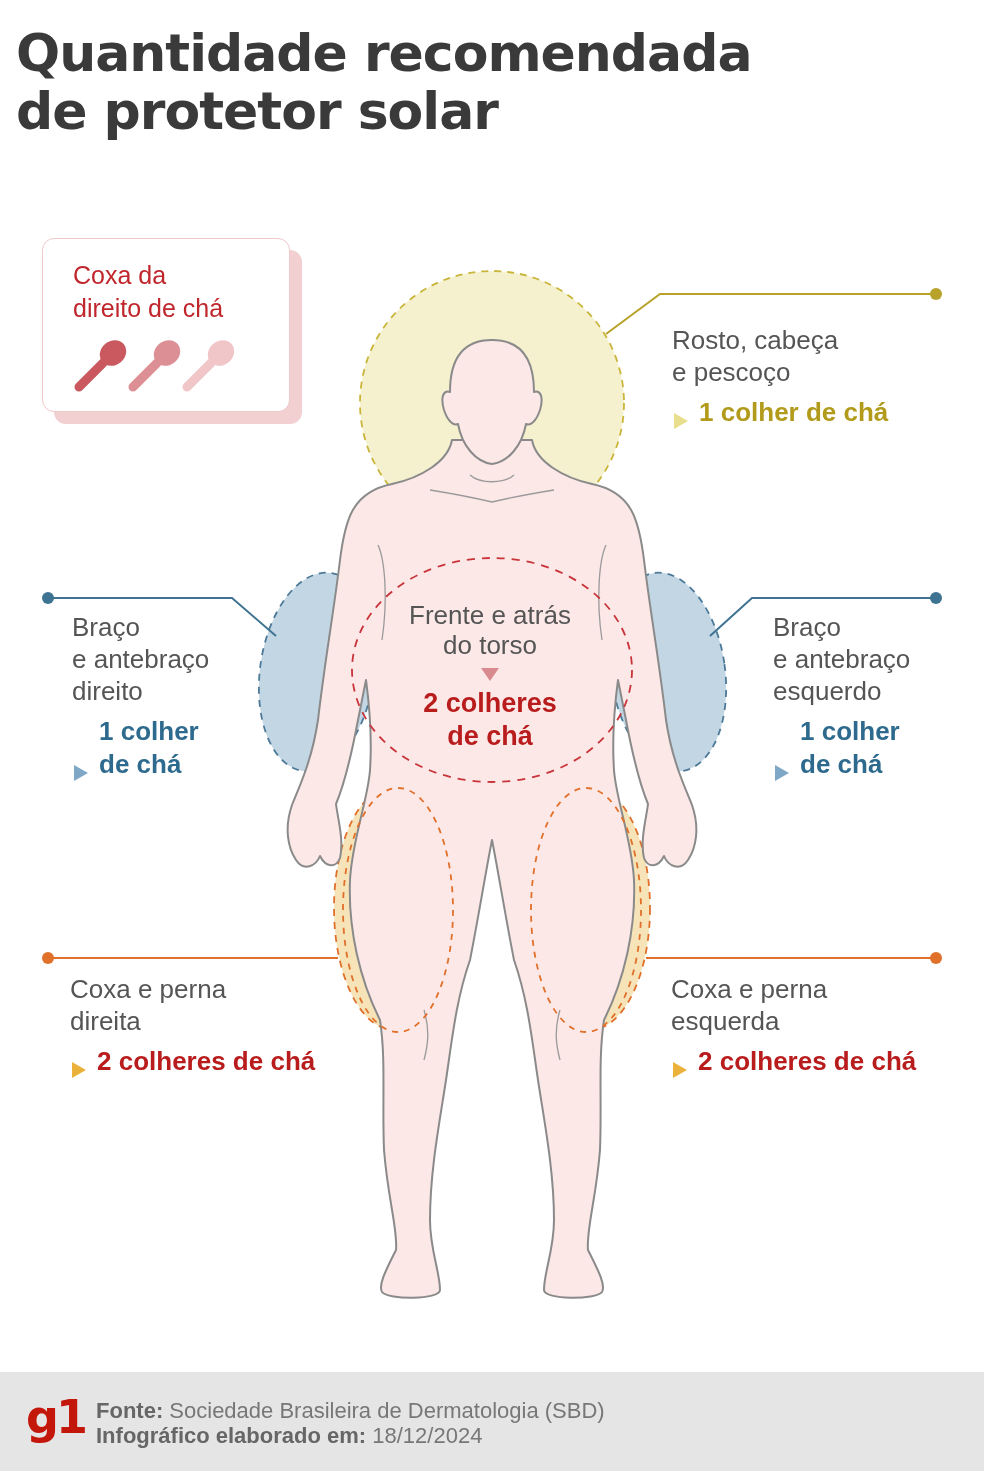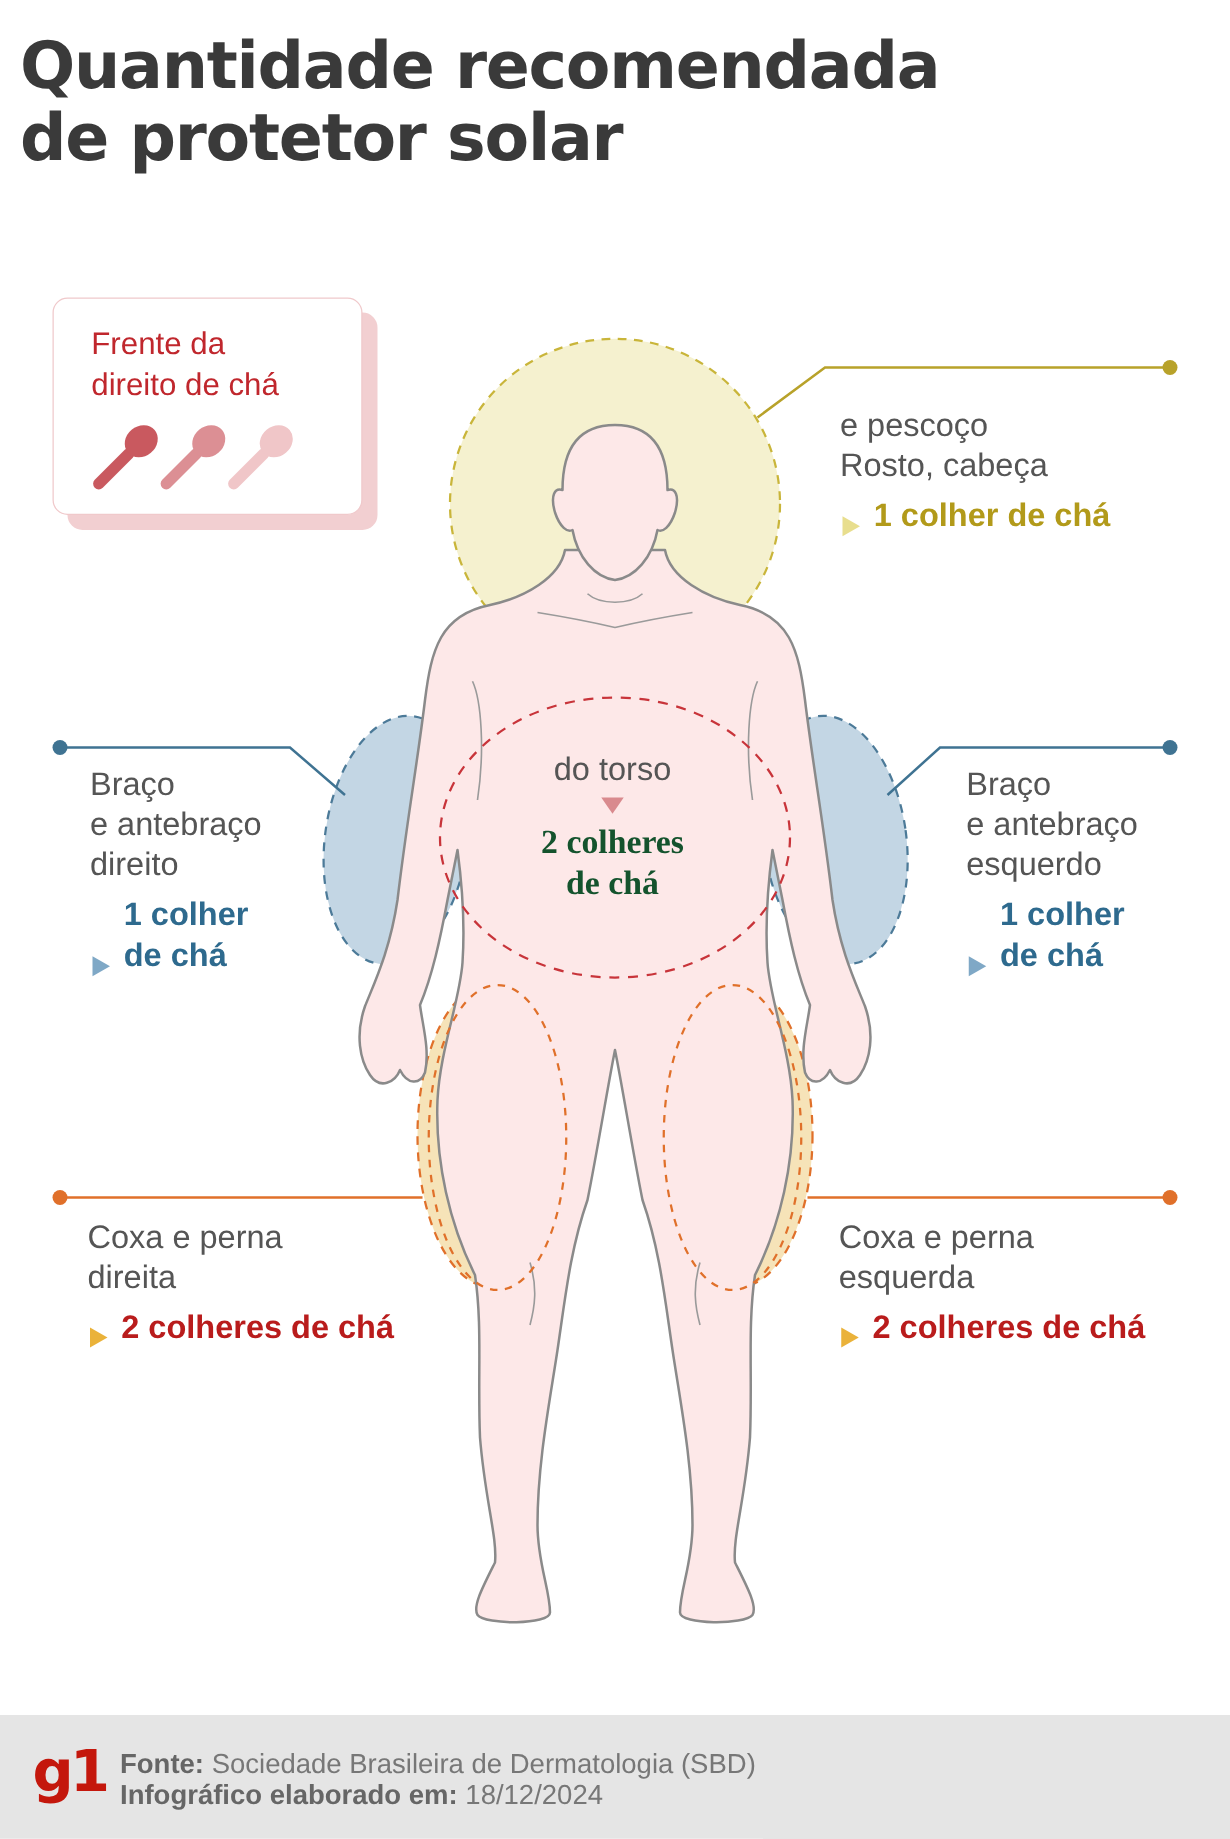--- a/index.html
+++ b/index.html
@@ -22,21 +22,21 @@
   .l-arm-l { left:773px; top:611px; }
   .l-arm-r .amt, .l-arm-l .amt { color:#2e6a8e; }
   .l-arm-r .tri, .l-arm-l .tri { border-left-color:#7fa8c6 !important; }
   .l-leg-r { left:70px; top:973px; }
   .l-leg-l { left:671px; top:973px; }
   .l-leg-r .amt, .l-leg-l .amt { color:#b91c1c; }
   .l-leg-r .tri, .l-leg-l .tri { border-left-color:#eab23a !important; }
   .torso-label { position:absolute; left:380px; top:600px; width:220px; text-align:center; font-family:"Liberation Sans", sans-serif; font-size:26px; line-height:30px; color:#555; }
   .torso-label .desc span { display:block; }
   .torso-label .tri-down { width:0; height:0; margin:8px auto 6px; border-left:9px solid transparent; border-right:9px solid transparent; border-top:13px solid #d98a8e; }
-  .torso-label .amt { font-weight:bold; color:#14532d; font-size:27px; line-height:33px;font-family:Liberation Serif, serif; }
+  .torso-label .amt { font-weight:bold; color:#b91c1c; font-size:27px; line-height:33px; }
   .torso-label .amt span { display:block; }
   .footer { position:absolute; left:0; top:1372px; width:984px; height:99px; background:#e5e5e5; }
   .logo { position:absolute; left:26px; top:20px; font-family:"DejaVu Sans", sans-serif; font-weight:bold; font-size:46px; line-height:50px; color:#c4170c; letter-spacing:-3px; }
   .src { position:absolute; left:96px; top:26px; font-family:"Liberation Sans", sans-serif; font-size:22px; line-height:25px; color:#777; }
   .src b { color:#666; }
   .src div { white-space:nowrap; }
 </style>
 </head>
 <body>
 
@@ -84,43 +84,43 @@
   </g>
   <circle cx="936" cy="294" r="6" fill="#b8a22a"></circle>
   <circle cx="48" cy="598" r="6" fill="#3f7392"></circle>
   <circle cx="936" cy="598" r="6" fill="#3f7392"></circle>
   <circle cx="48" cy="958" r="6" fill="#e0702a"></circle>
   <circle cx="936" cy="958" r="6" fill="#e0702a"></circle>
 </svg>
 
 <div class="card">
   <p class="card-title">
-    <span>Frente da</span>
+    <span>Coxa da</span>
     <span>direito de chá</span>
   </p>
   <svg width="200" height="70" style="position:absolute;left:28px;top:96px;">
     <g>
       <line x1="8" y1="52" x2="32" y2="28" stroke="#c9595f" stroke-width="9" stroke-linecap="round"></line>
       <ellipse cx="42" cy="18" rx="14" ry="12" fill="#c9595f" transform="rotate(-40 42 18)"></ellipse>
     </g>
     <g>
       <line x1="62" y1="52" x2="86" y2="28" stroke="#dc8f94" stroke-width="9" stroke-linecap="round"></line>
       <ellipse cx="96" cy="18" rx="14" ry="12" fill="#dc8f94" transform="rotate(-40 96 18)"></ellipse>
     </g>
     <g>
       <line x1="116" y1="52" x2="140" y2="28" stroke="#f0c6c8" stroke-width="9" stroke-linecap="round"></line>
       <ellipse cx="150" cy="18" rx="14" ry="12" fill="#f0c6c8" transform="rotate(-40 150 18)"></ellipse>
     </g>
   </svg>
 </div>
 
 <div class="label l-head">
   <div class="desc">
+    <span>Rosto, cabeça</span>
     <span>e pescoço</span>
-    <span>Rosto, cabeça</span>
   </div>
   <div class="amt">
     <i class="tri"></i>
     <div class="txt">
         <span>1 colher de chá</span>
       </div>
   </div>
 </div>
 
 <div class="label l-arm-r">
@@ -148,20 +148,21 @@
     <i class="tri"></i>
     <div class="txt">
       <span>1 colher</span>
       <span>de chá</span>
     </div>
   </div>
 </div>
 
 <div class="torso-label">
   <div class="desc">
+    <span>Frente e atrás</span>
     <span>do torso</span>
   </div>
   <div class="tri-down"></div>
   <div class="amt">
     <span>2 colheres</span>
     <span>de chá</span>
   </div>
 </div>
 
 <div class="label l-leg-r">

